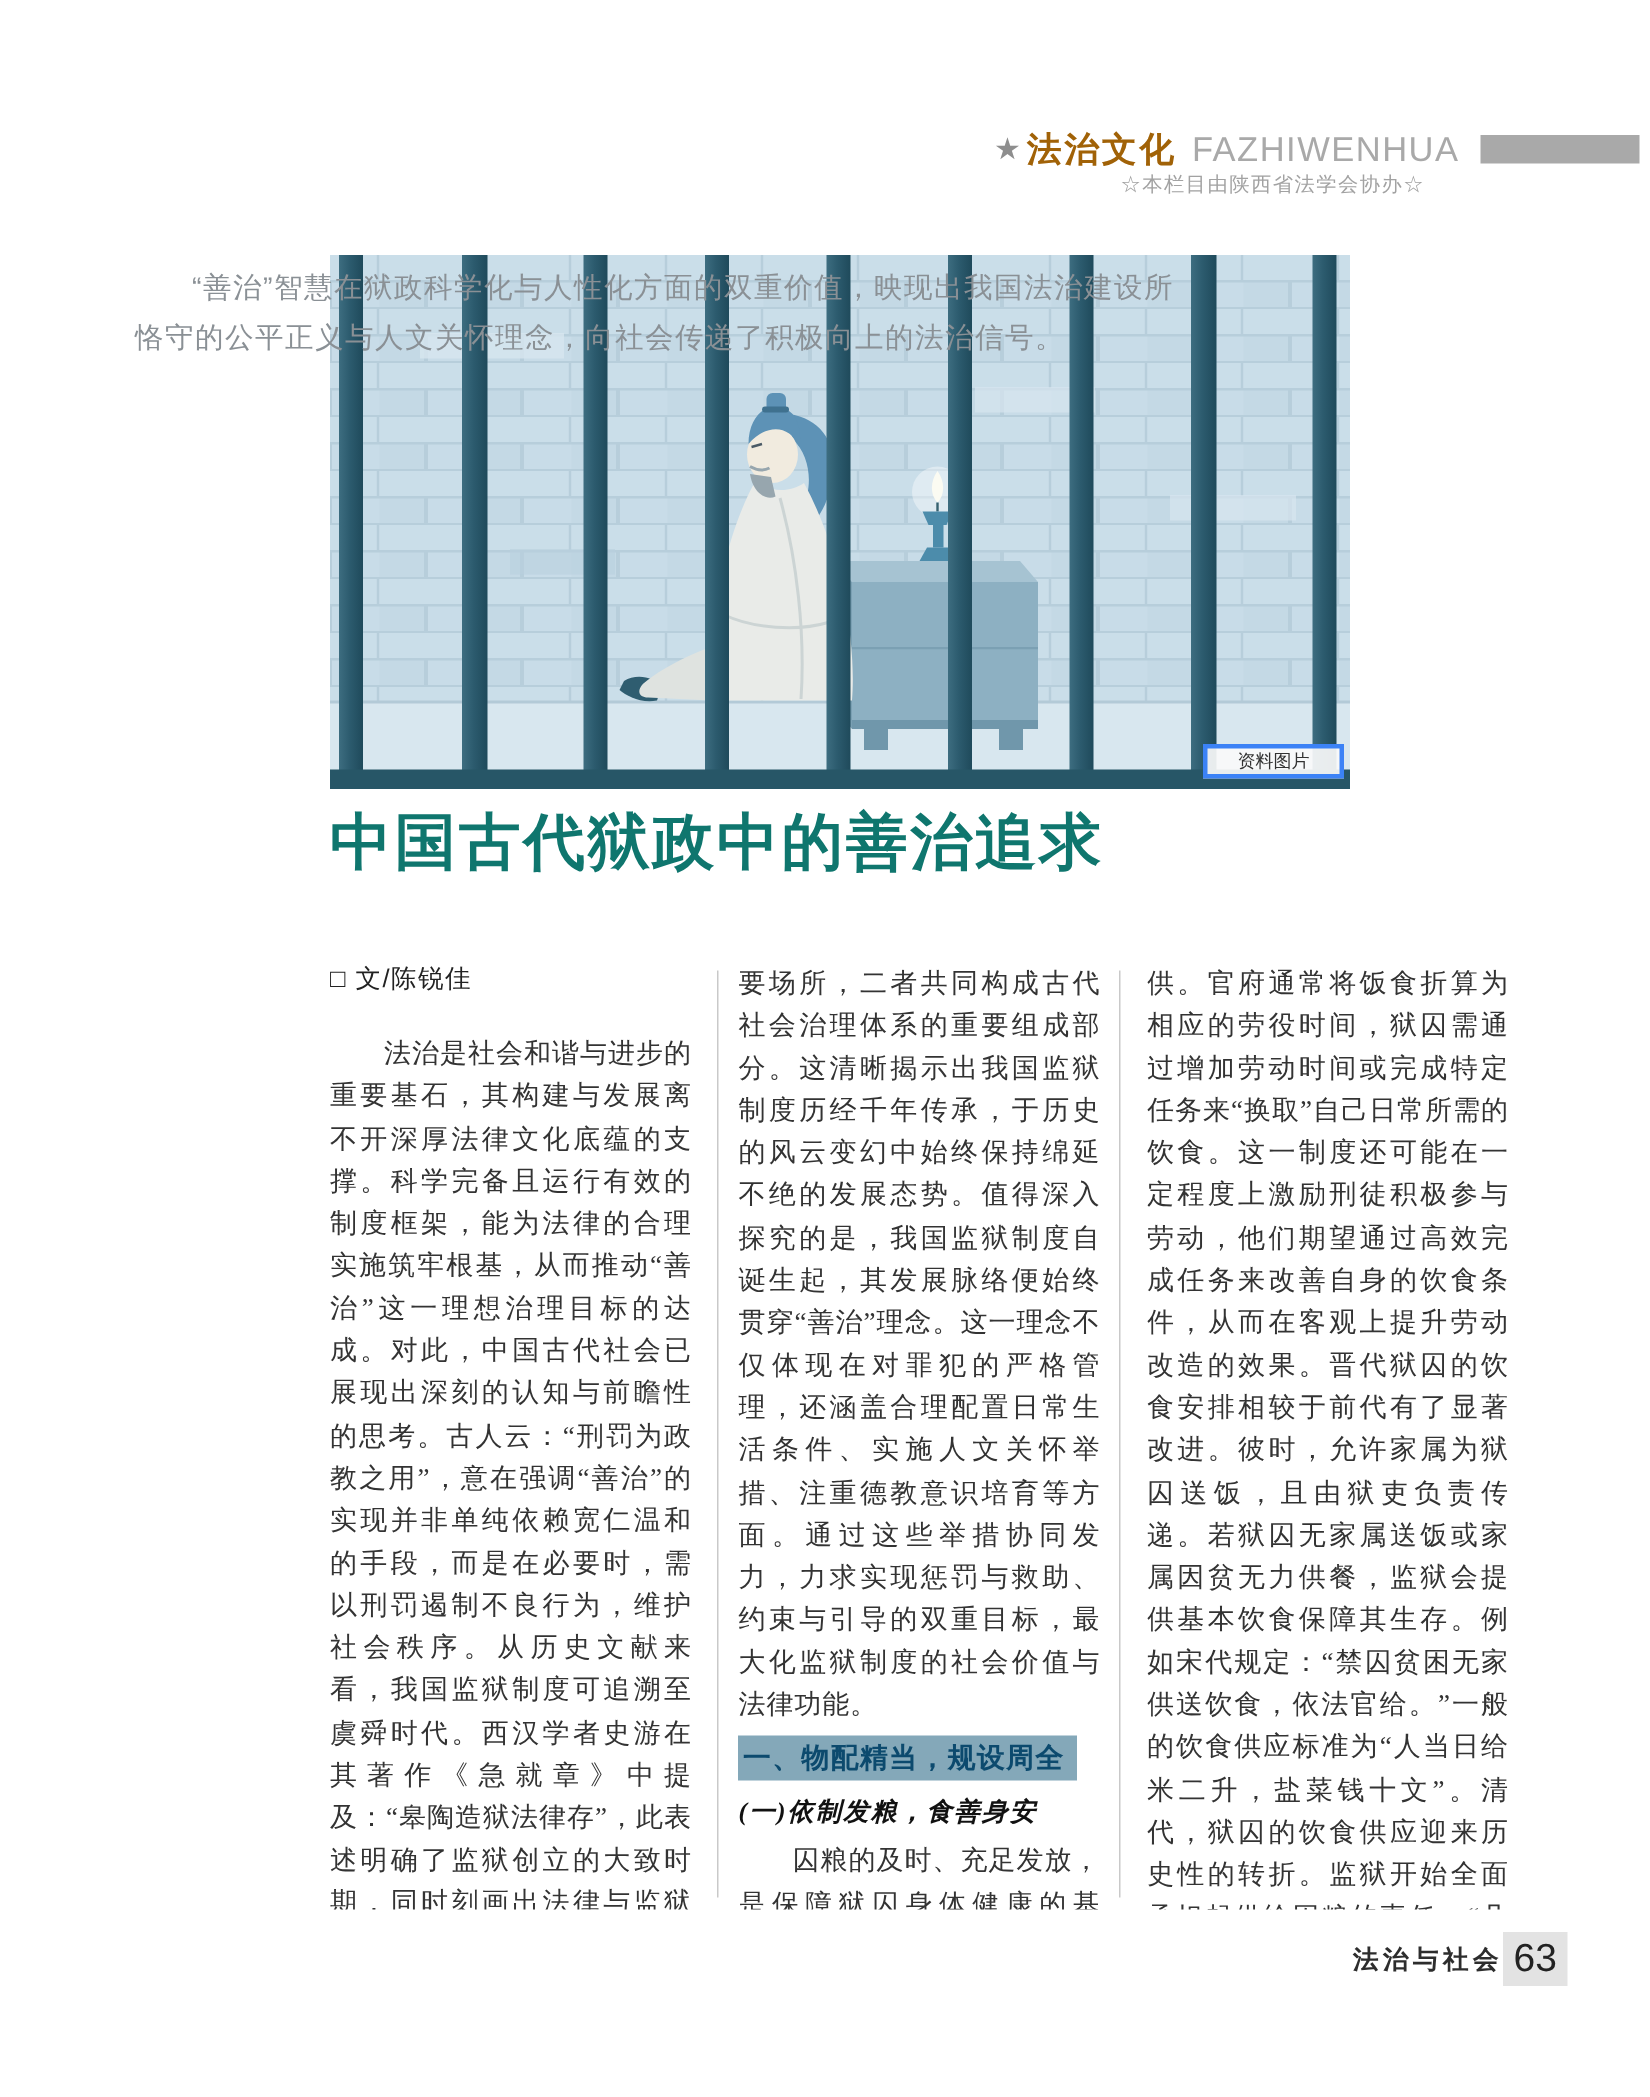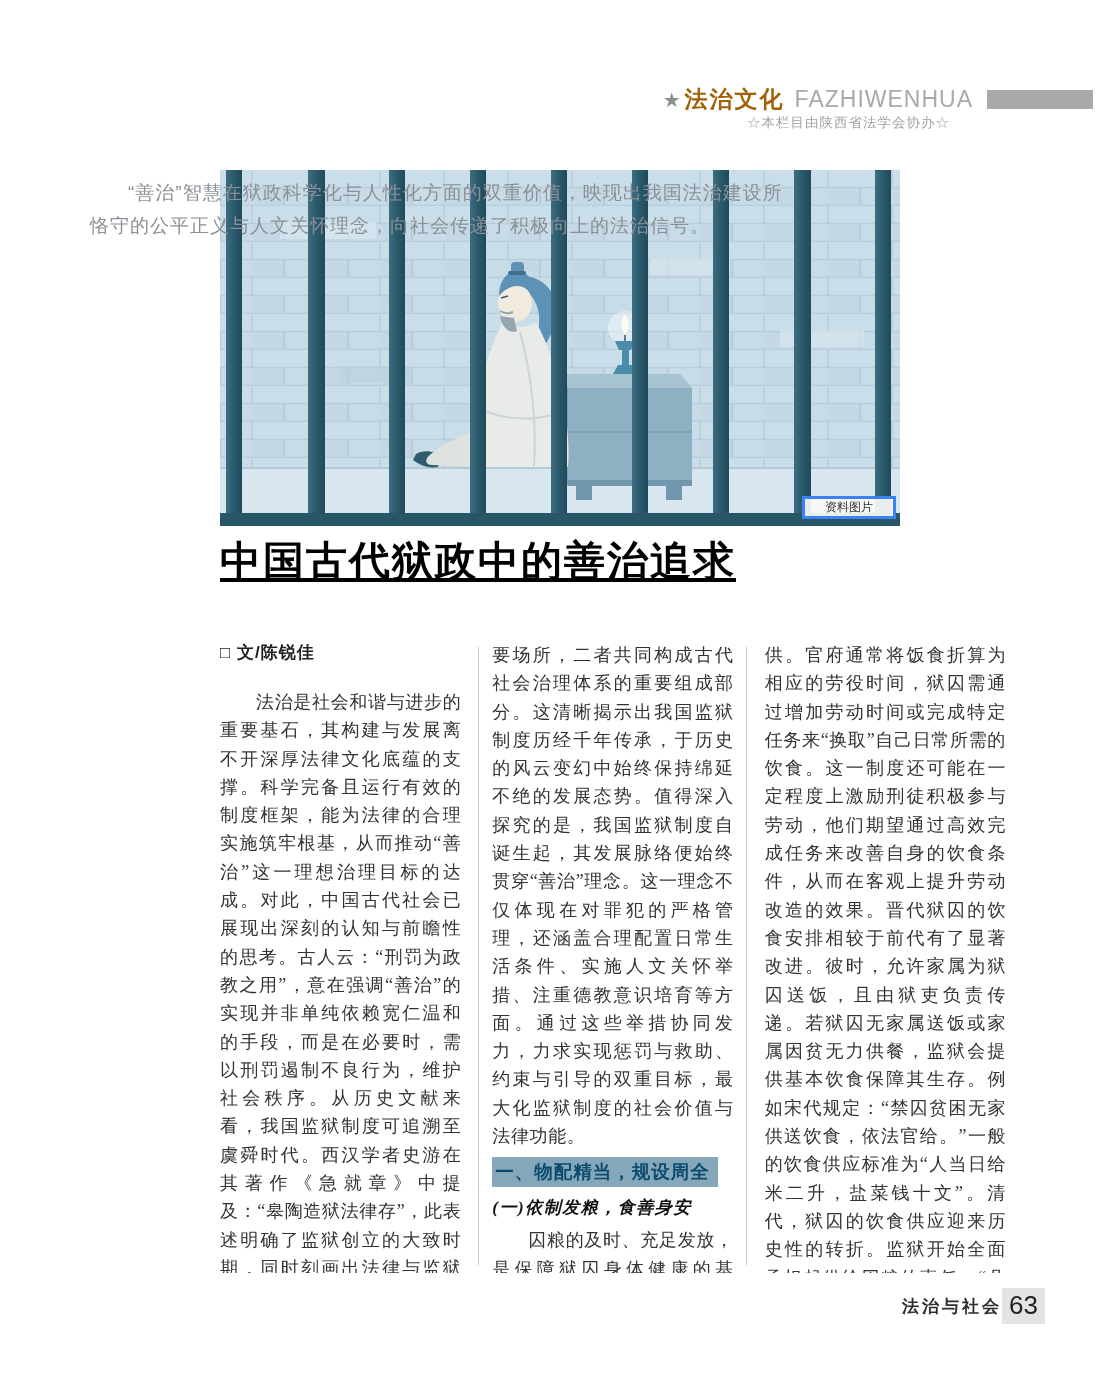--- a/index.html
+++ b/index.html
@@ -40,38 +40,38 @@
     position:absolute; left:90px; top:176px; width:790px;
     color:#8a9095; font-size:19px; line-height:33px; letter-spacing:1px;
     z-index:3;
   }
   .hero-caption .cap-line1 { text-indent:2em; display:block; }
   .hero-caption .cap-line2 { display:block; }
 
   
   .article-title {
     position:absolute; left:220px; top:534px;
-    font-size:41px; font-weight:bold; color:#000000; letter-spacing:2px;text-decoration:underline;
+    font-size:41px; font-weight:bold; color:#0f766e; letter-spacing:2px;
   }
 
   
   .content {
     position:absolute; left:220px; top:641px; width:786px; height:632px;
     display:flex; overflow:hidden;
   }
   .col { width:250px; overflow:hidden; }
   .col + .col { margin-left:31px; }
   .divider {
     position:absolute; top:6px; width:1px; height:618px; background:#c9c9c9;
   }
   .divider.d1 { left:258px; }
   .divider.d2 { left:526px; }
 
   .byline {
-    font-size:17px; font-weight:bold; color:#222; letter-spacing:1px;
+    font-size:17px; font-weight:normal; color:#222; letter-spacing:1px;
     margin-bottom:24px; font-family:"Liberation Sans", sans-serif;
   }
   .body-text {
     font-family:"Liberation Serif", serif;
     font-size:18px; line-height:28.3px; color:#333;
     text-align:justify; letter-spacing:0.6px;
   }
   .body-text.indent { text-indent:2em; }
 
   .sec-heading {

